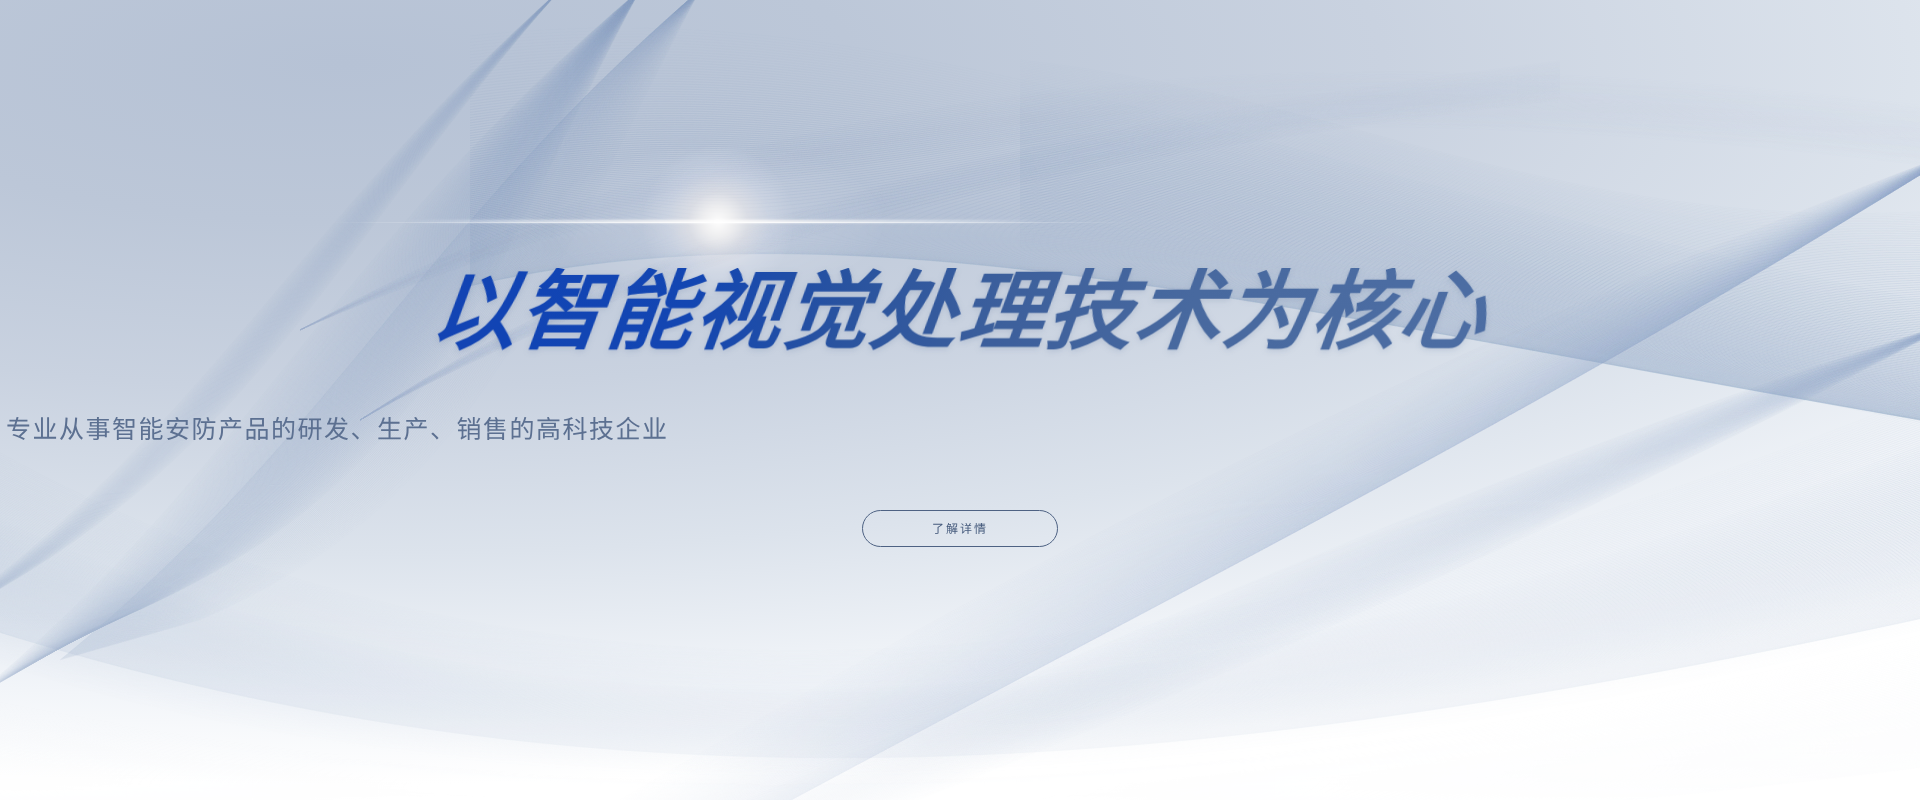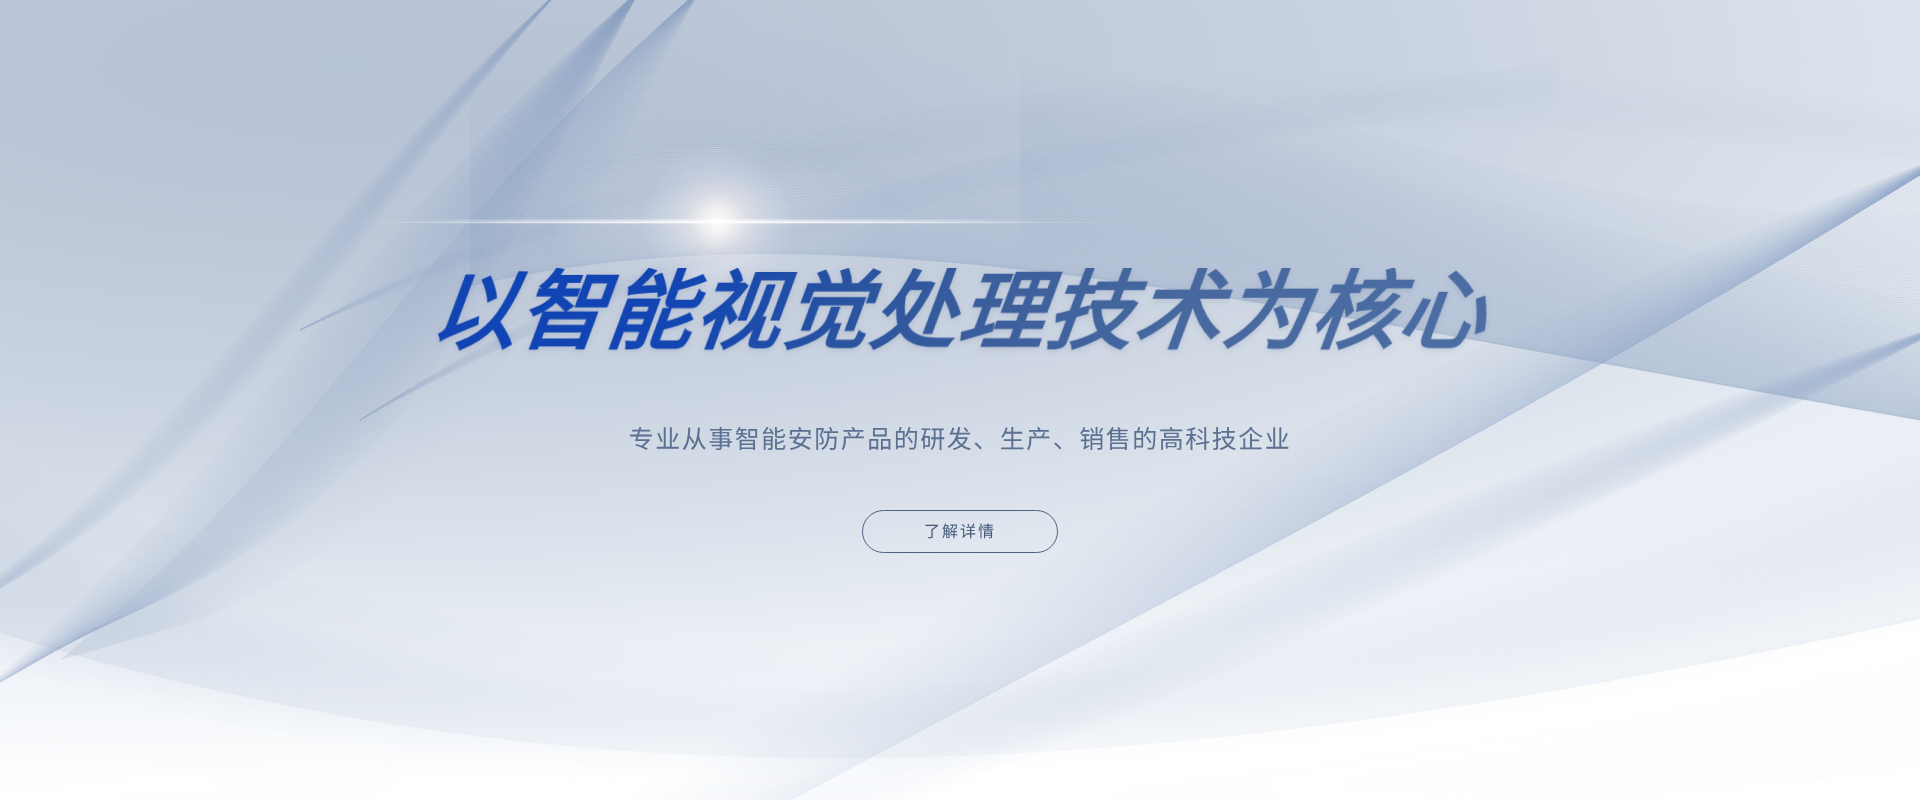--- a/index.html
+++ b/index.html
@@ -117,49 +117,49 @@
     -webkit-text-fill-color:transparent;
     transform:skewX(-7deg);
     text-shadow:none;
     filter:drop-shadow(0 2px 3px rgba(60,85,130,0.16));
   }
 
   .subtitle{
     position:absolute;
     left:0;right:0;
     top:403px;
-    text-align:center;
-    margin:16px;
+    text-align:left;
+    margin:6px;
     font-family:"DejaVu Sans","Liberation Sans",sans-serif;
     font-size:25px;
     font-weight:400;
     letter-spacing:1.5px;
     color:#5c7091;
     white-space:nowrap;
   }
 
   .cta-wrap{
     position:absolute;
     left:0;right:0;
     top:510px;
     display:flex;
     justify-content:center;
   }
   .cta{
     display:flex;
     align-items:center;
     justify-content:center;
-    width:196px;height:43px;
+    width:196px;height:37px;
     box-sizing:border-box;
     border:1.6px solid #4e6283;
     border-radius:22px;
     background:transparent;
     color:#455a7c;
     font-family:"DejaVu Sans","Liberation Sans",sans-serif;
-    font-size:16px;
+    font-size:12px;
     letter-spacing:2px;
     cursor:pointer;
     padding:0;
     line-height:1;
   }
 </style>
 </head>
 <body>
 
 <div id="hero">

